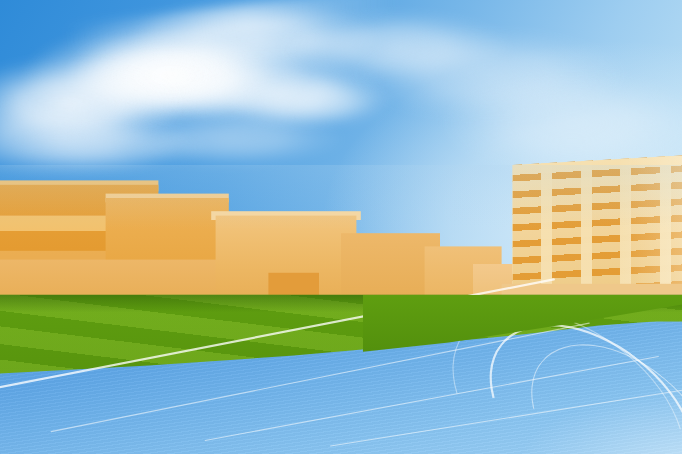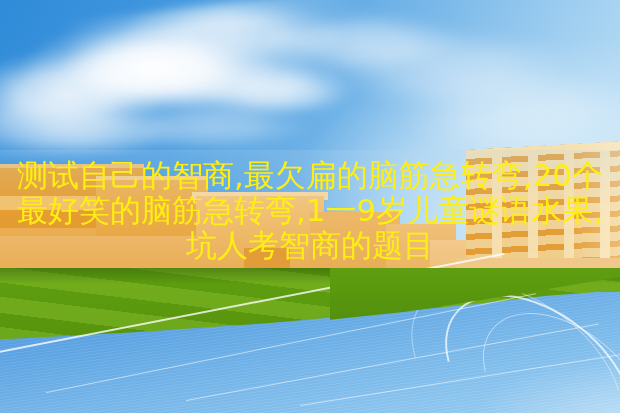--- a/index.html
+++ b/index.html
@@ -415,17 +415,14 @@
   <div class="curve cv3"></div>
   <div class="curve cv1"></div>
   <div class="curve cv2"></div>
   <div class="lane l1"></div>
   <div class="lane l2 thin"></div>
   <div class="lane l3 thin"></div>
   <div class="lane l4 thin"></div>
   <div class="infield"></div>
   <div class="track-sheen"></div>
 
-  <div class="title-wrap">
-    <p class="title">测试自己的智商,最欠扁的脑筋急转弯,20个最好笑的脑筋急转弯,1一9岁儿童谜语水果,坑人考智商的题目</p>
-  </div>
 
 </div>
 
 </body></html>

